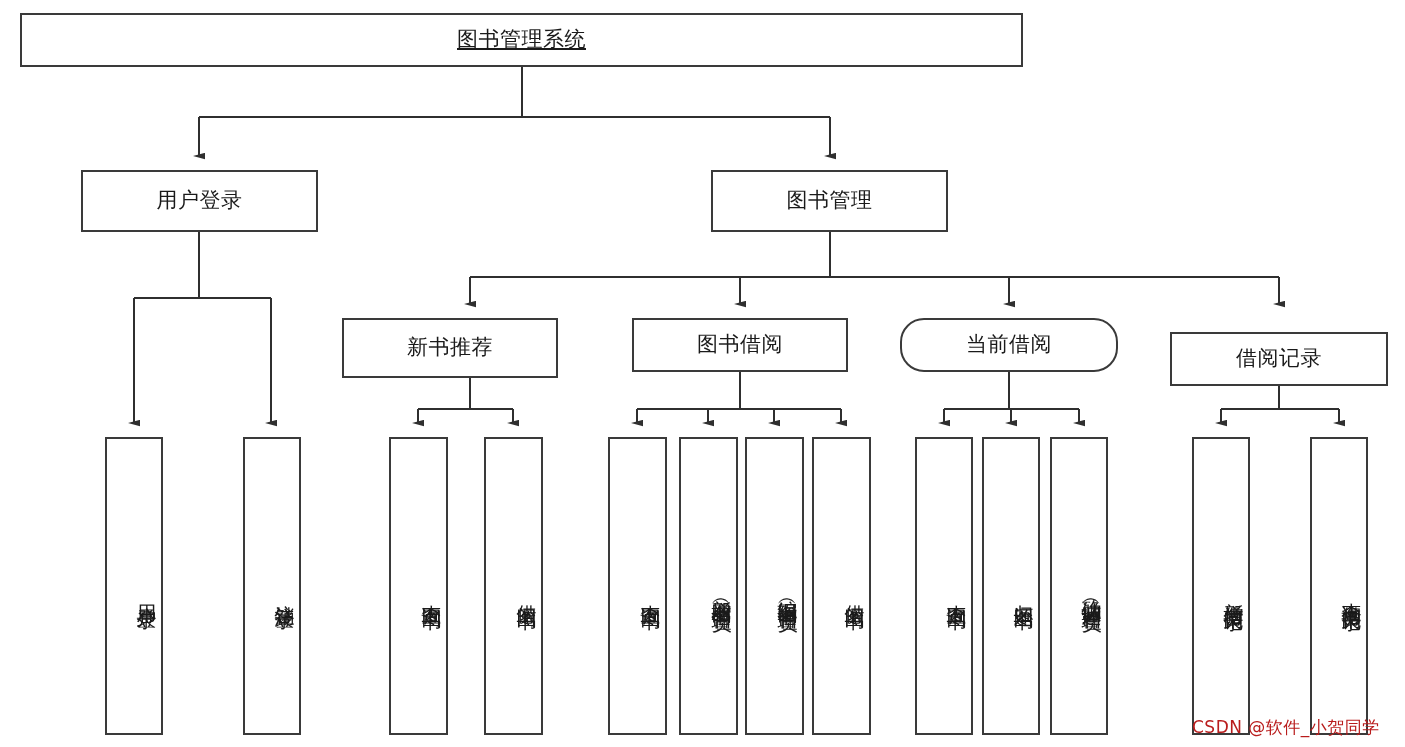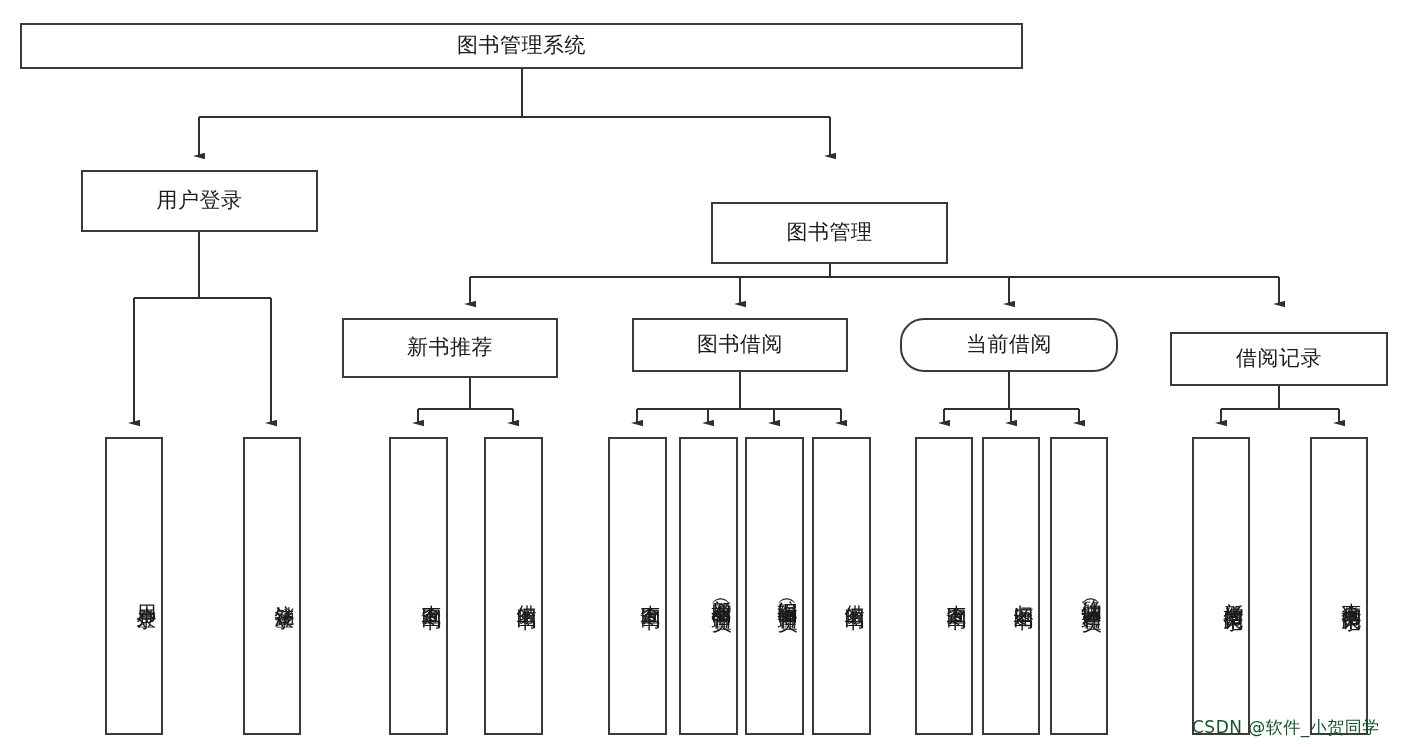--- a/index.html
+++ b/index.html
@@ -52,21 +52,21 @@
     padding-top: 14px;
   }
   .node-v .vtext {
     writing-mode: vertical-rl;
     text-orientation: upright;
     display: block;
   }
   .watermark {
     position: absolute;
     font-size: 17px;
-    color: #14532d;
+    color: #b91c1c;
     white-space: nowrap;
     letter-spacing: 0.5px;
     font-family: "DejaVu Sans", "Liberation Sans", sans-serif;
   }
 </style>
 </head>
 <body>
 
 <div id="canvas">
 
@@ -114,28 +114,28 @@
       <path d="M1011,409 L1011,423" marker-end="url(#arrow)"></path>
       <path d="M1079,409 L1079,423" marker-end="url(#arrow)"></path>
 
       <path d="M1279,372 L1279,409"></path>
       <path d="M1221,409 L1339,409"></path>
       <path d="M1221,409 L1221,423" marker-end="url(#arrow)"></path>
       <path d="M1339,409 L1339,423" marker-end="url(#arrow)"></path>
     </g>
   </svg>
 
-  <div class="node node-h" style="left:20px; top:23px; width:1003px; height:46px;">
+  <div class="node node-h" style="left:20px; top:13px; width:1003px; height:54px;text-decoration:underline;">
     <span>图书管理系统</span>
   </div>
 
   <div class="node node-h" style="left:81px; top:170px; width:237px; height:62px;">
     <span>用户登录</span>
   </div>
-  <div class="node node-h" style="left:711px; top:170px; width:237px; height:62px;margin-top:32px;">
+  <div class="node node-h" style="left:711px; top:170px; width:237px; height:62px;">
     <span>图书管理</span>
   </div>
 
   <div class="node node-h" style="left:342px; top:318px; width:216px; height:60px;">
     <span>新书推荐</span>
   </div>
   <div class="node node-h" style="left:632px; top:318px; width:216px; height:54px;">
     <span>图书借阅</span>
   </div>
   <div class="node node-h" style="left:900px; top:318px; width:218px; height:54px;border-radius:24px;">

